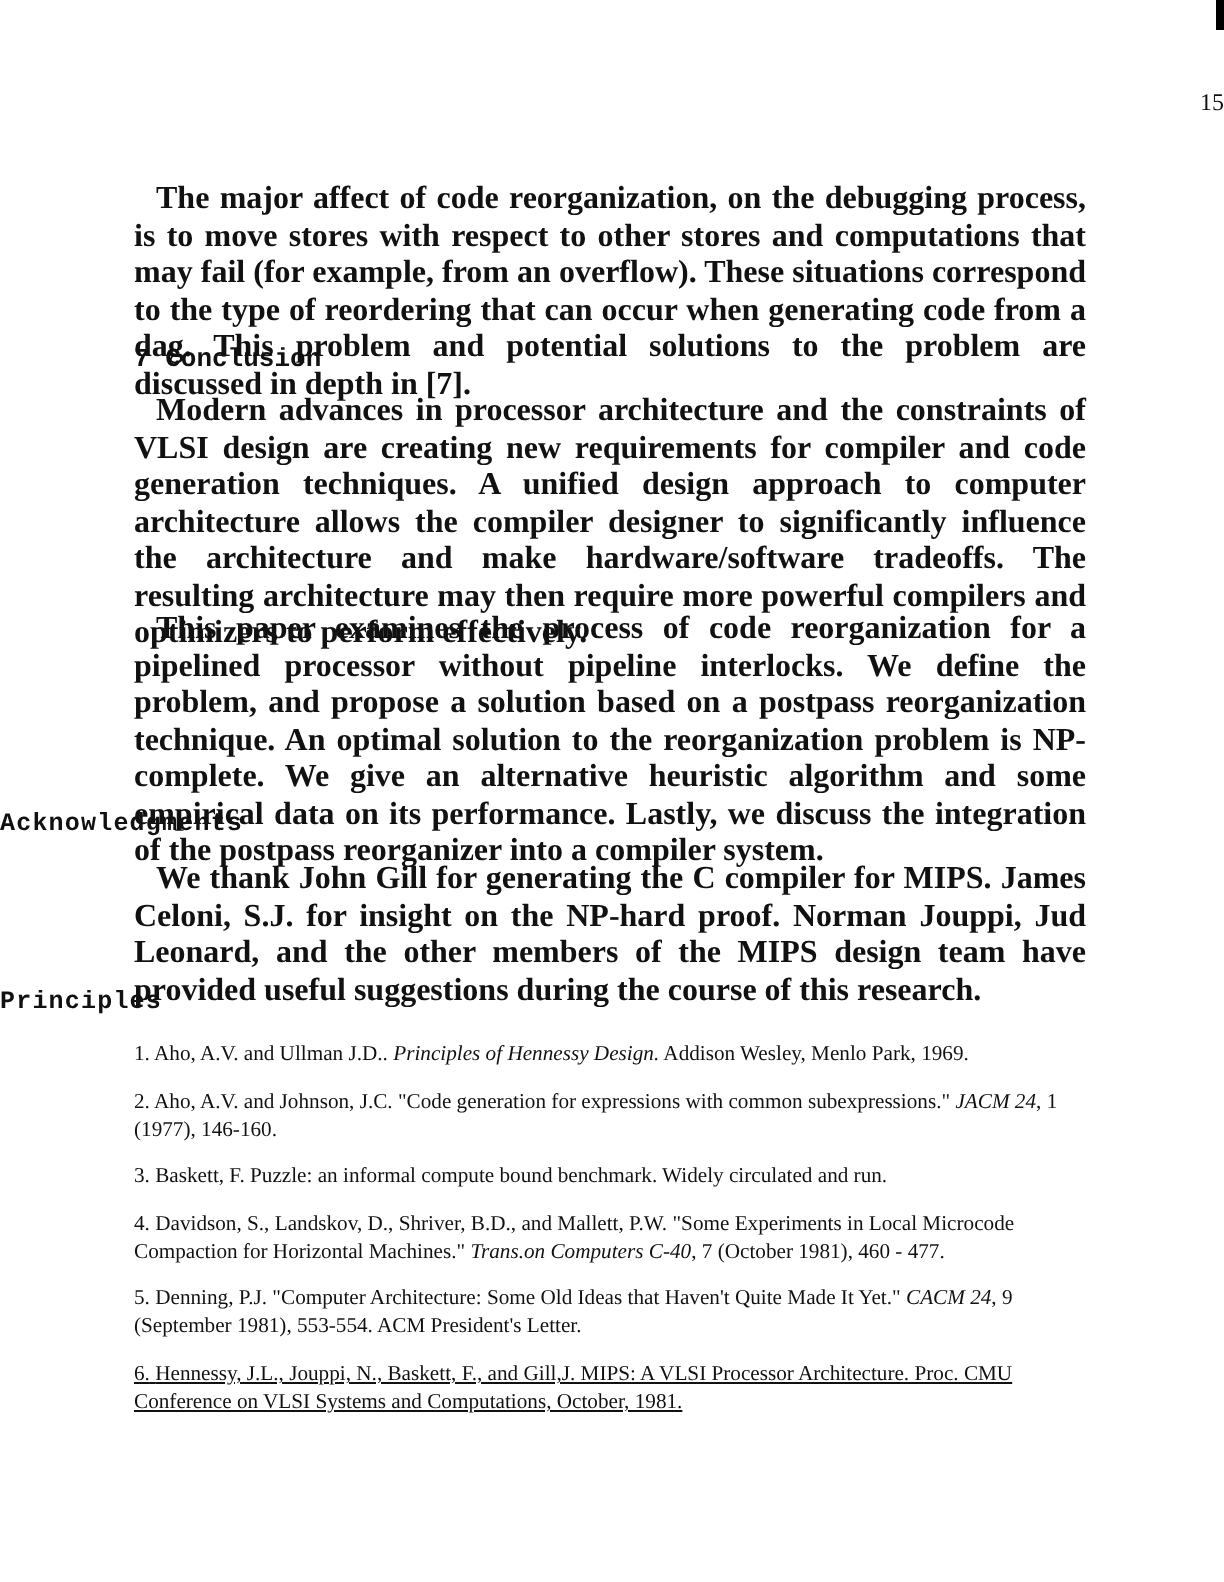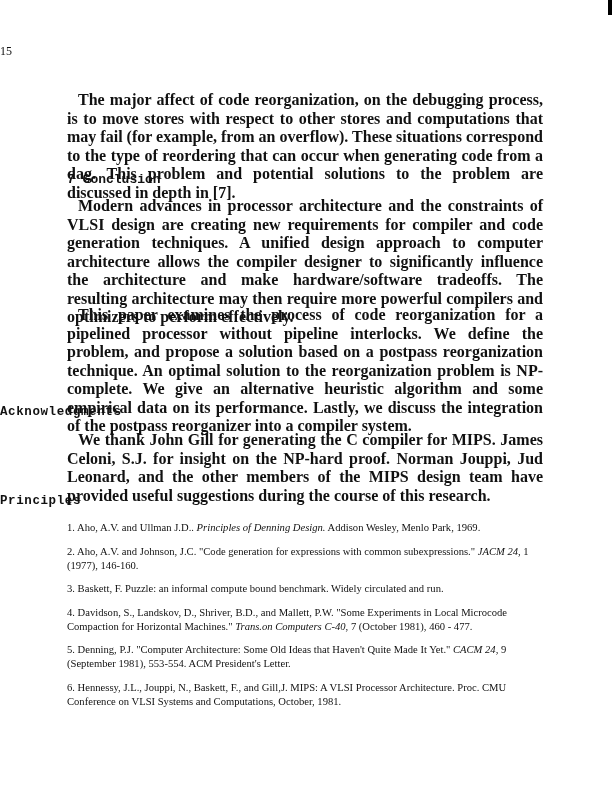--- a/index.html
+++ b/index.html
@@ -1,20 +1,20 @@
 <!DOCTYPE html>
 <html><head>
 <meta charset="utf-8">
 <style>
   html, body { margin: 0; padding: 0; background: #ffffff; }
   body { width: 612px; height: 791px; position: relative; overflow: hidden; color: #111; }
   .serif { font-family: "Liberation Serif", "DejaVu Serif", serif; }
   .sans { font-family: Liberation Mono, monospace; }
   .edge-mark { position: absolute; left: 608px; top: 0; width: 4px; height: 15px; background: #000; }
-  .page-num { position: absolute; top: 44px; left: 0; width: 612px; text-align: left; font-size: 12px; }
+  .page-num { position: absolute; top: 44px; left: 0; width: 612px; text-align: right; font-size: 12px; }
   .content { position: absolute; left: 67px; width: 476px; }
   p.body { margin: 0; font-size: 16px; line-height: 18.5px; text-align: justify; text-indent: 11px; font-weight: bold; }
   h2.section { position: absolute; left: 67px; margin: 0; font-size: 13px; font-weight: bold; }
   h3.centered { position: absolute; left: 0; width: 612px; text-align: left; margin: 0; font-size: 12.5px; font-weight: bold; letter-spacing: 0.6px; }
   .ref { position: absolute; left: 67px; width: 480px; font-size: 10.6px; line-height: 14px; }
   .ref .num { font-weight: normal; }
   .ref i { font-style: italic; }
 </style>
 </head>
 <body>
@@ -40,21 +40,21 @@
 <h3 class="centered sans" style="top:405px;">Acknowledgments</h3>
 
 <div class="content serif" style="top:431px;">
   <p class="body">We thank John Gill for generating the C compiler for MIPS. James Celoni, S.J.  for insight on the NP-hard proof. Norman Jouppi, Jud Leonard, and the other members of the MIPS design team have provided useful suggestions during the course of this research.</p>
 </div>
 
 <h3 class="centered sans" style="top:494px;">Principles</h3>
 
 <div class="ref serif" style="top:521px;">
   <span class="num">1.</span>
-  <span>Aho, A.V. and Ullman J.D..  </span><i>Principles of Denning Design.</i><span> Addison Wesley, Menlo Park, 1969.</span>
+  <span>Aho, A.V. and Ullman J.D..  </span><i>Principles of Hennessy Design.</i><span> Addison Wesley, Menlo Park, 1969.</span>
 </div>
 
 <div class="ref serif" style="top:545px;">
   <span class="num">2.</span>
   <span>Aho, A.V. and Johnson, J.C.  "Code generation for expressions with common subexpressions."  </span><i>JACM 24</i><span>, 1 (1977), 146-160.</span>
 </div>
 
 <div class="ref serif" style="top:582px;">
   <span class="num">3.</span>
   <span>Baskett, F.  Puzzle: an informal compute bound benchmark.  Widely circulated and run.</span>
@@ -63,16 +63,16 @@
 <div class="ref serif" style="top:606px;">
   <span class="num">4.</span>
   <span>Davidson, S., Landskov, D., Shriver, B.D., and Mallett, P.W.  "Some Experiments in Local Microcode Compaction for Horizontal Machines."  </span><i>Trans.on Computers C-40</i><span>, 7 (October 1981), 460 - 477.</span>
 </div>
 
 <div class="ref serif" style="top:643px;">
   <span class="num">5.</span>
   <span>Denning, P.J.  "Computer Architecture: Some Old Ideas that Haven't Quite Made It Yet."  </span><i>CACM 24</i><span>, 9 (September 1981), 553-554.  ACM President's Letter.</span>
 </div>
 
-<div class="ref serif" style="top:681px;">
+<div class="ref serif" style="top:681px;text-decoration:underline;">
   <span class="num">6.</span>
   <span>Hennessy, J.L., Jouppi, N., Baskett, F., and Gill,J.  MIPS: A VLSI Processor Architecture.  Proc. CMU Conference on VLSI Systems and Computations, October, 1981.</span>
 </div>
 
 </body></html>

